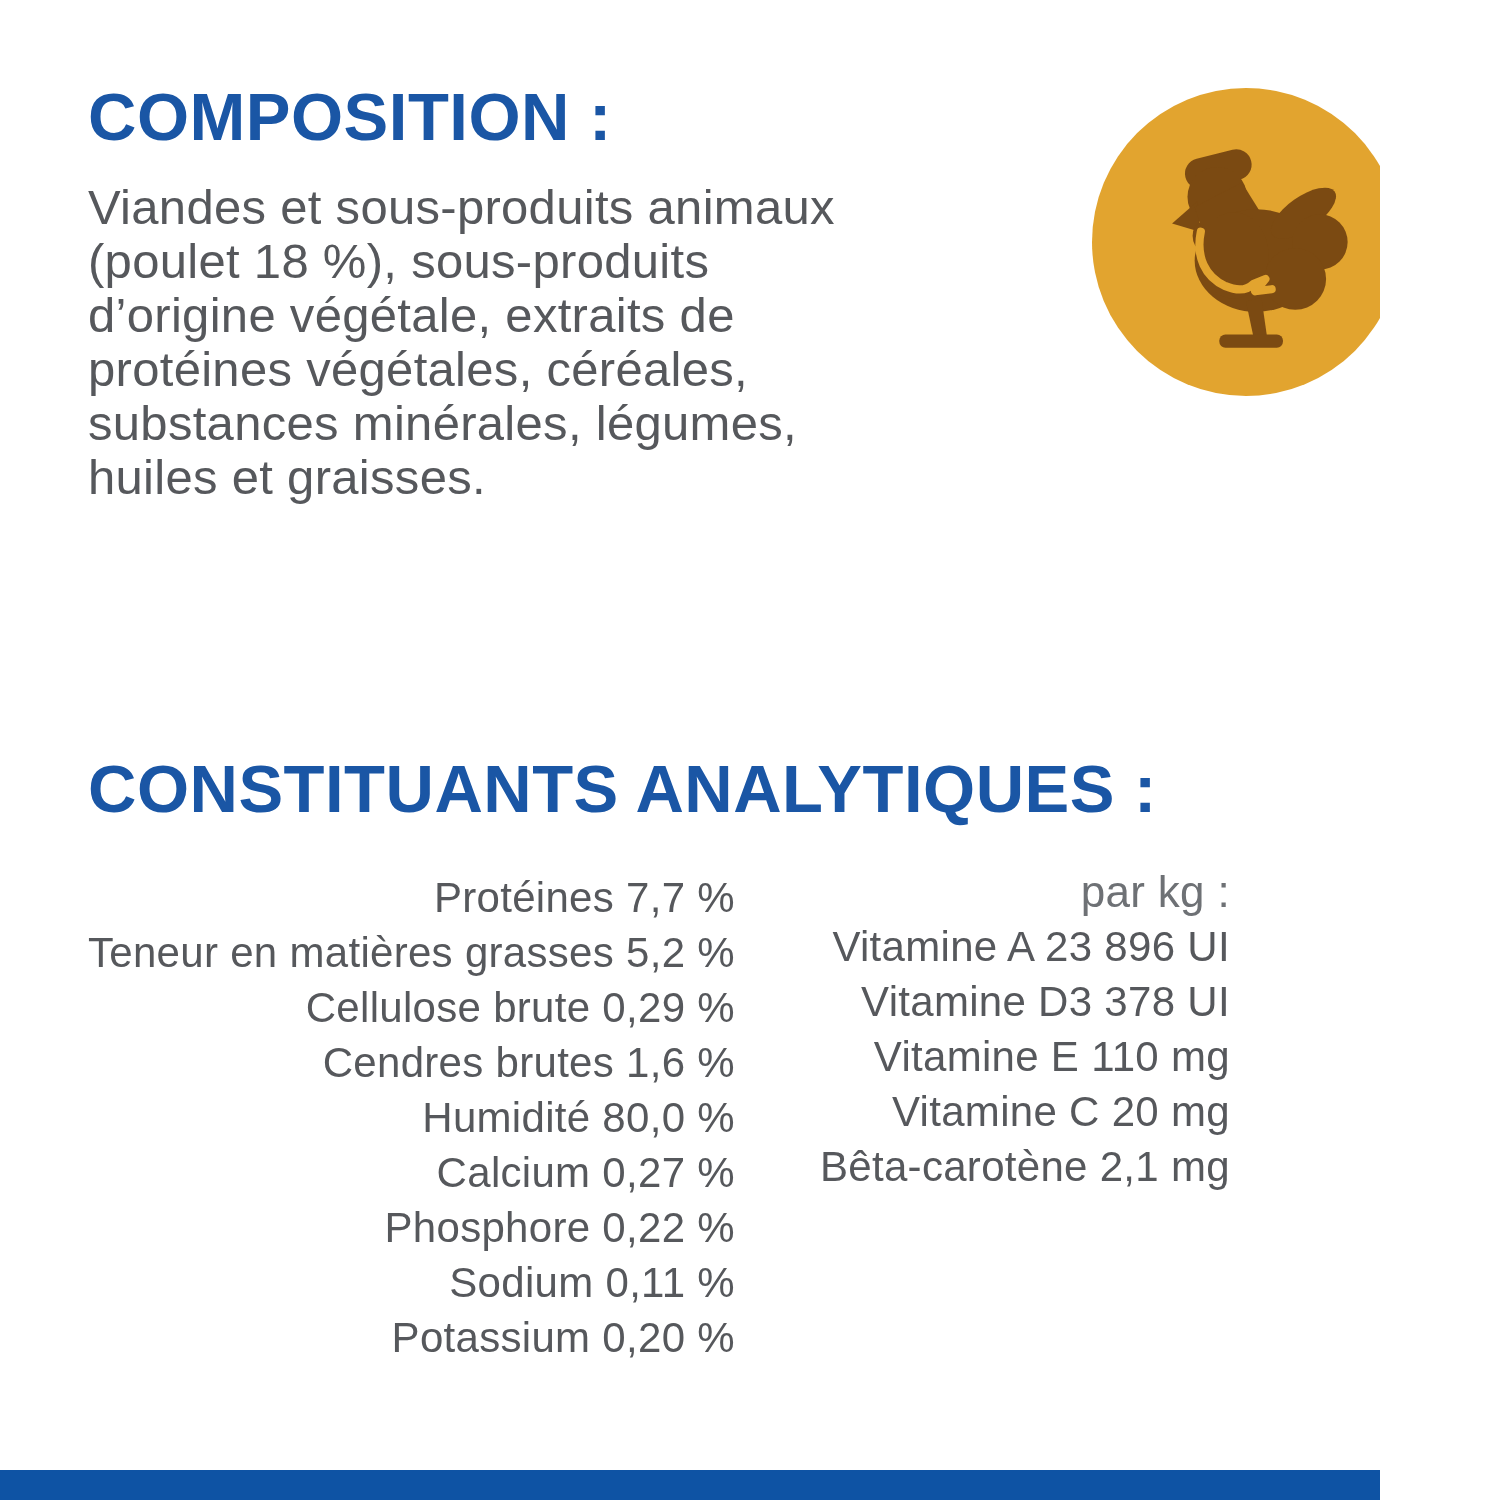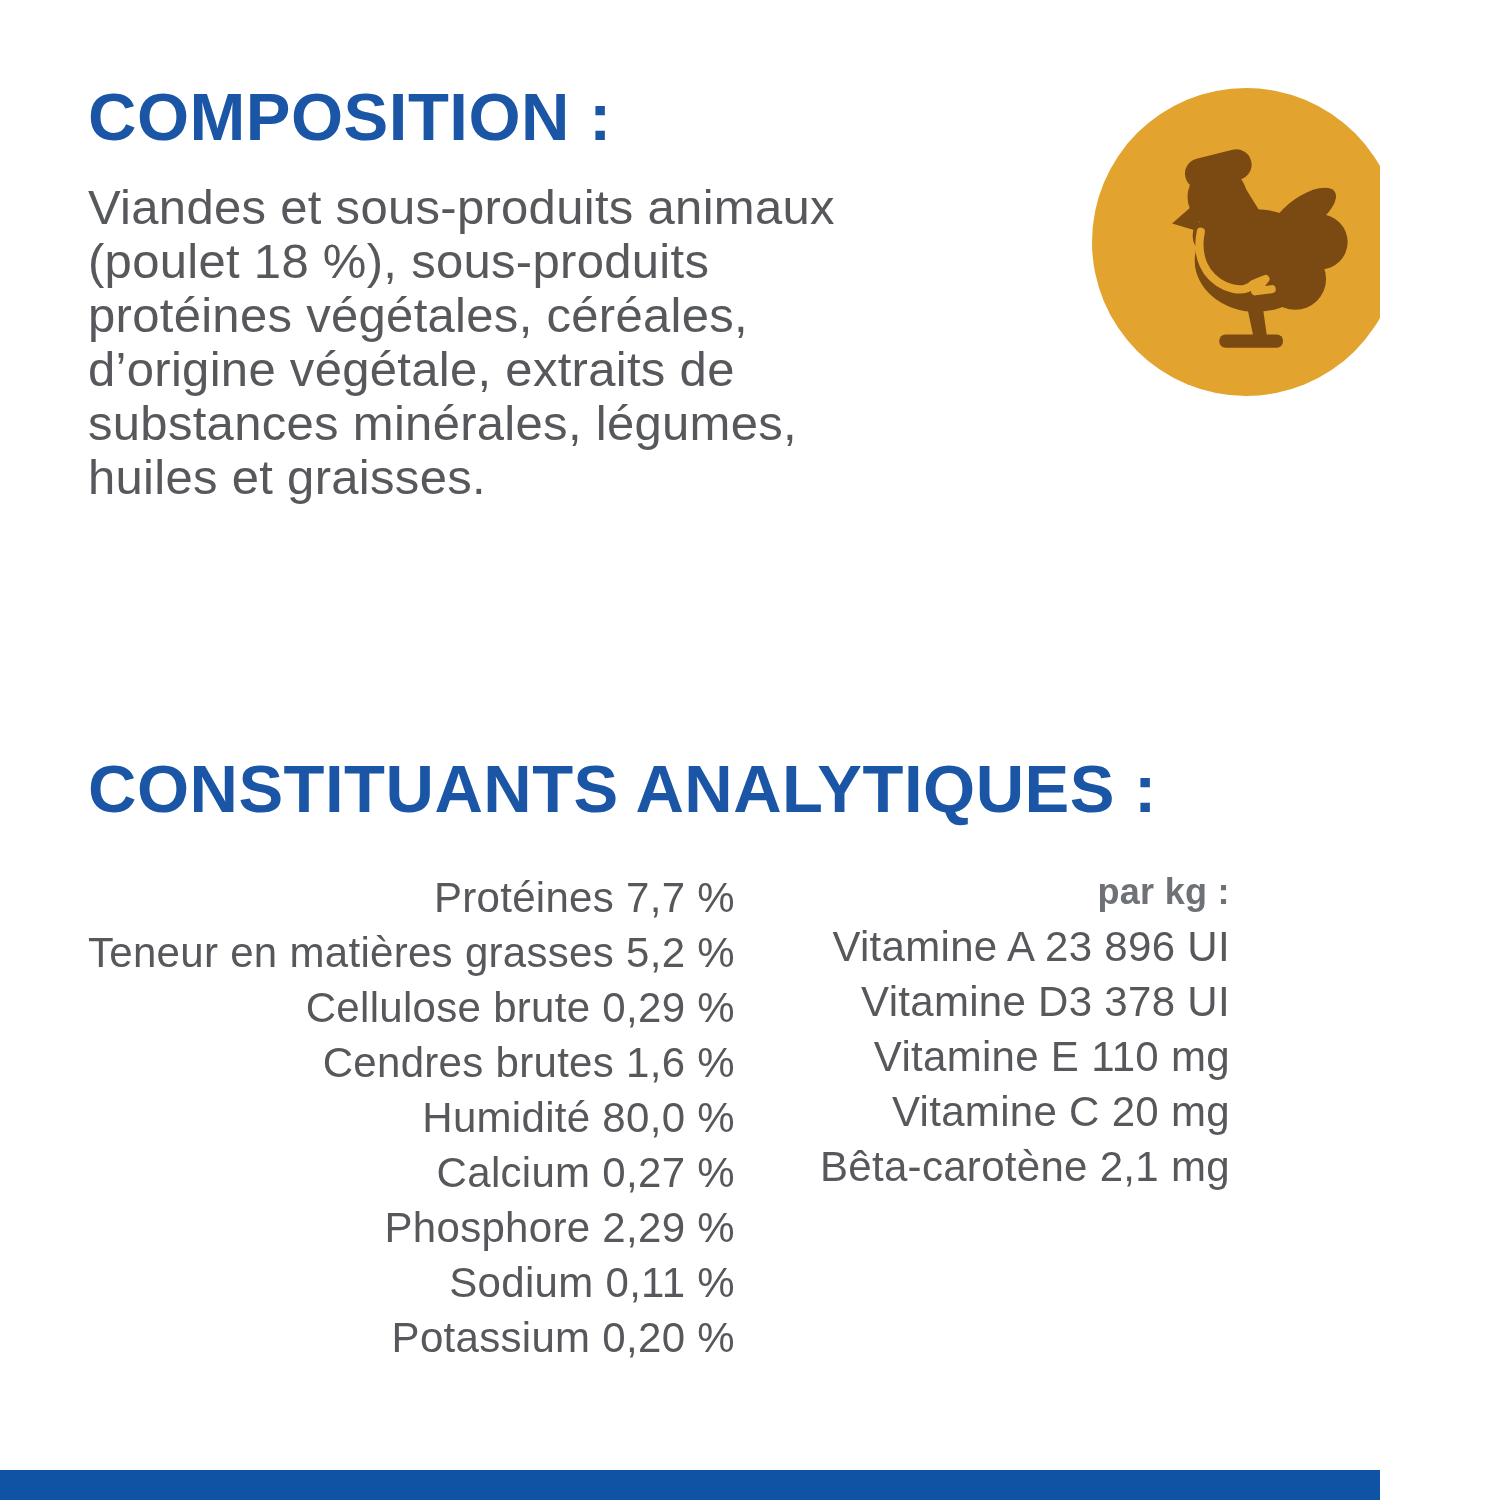--- a/index.html
+++ b/index.html
@@ -59,23 +59,23 @@
     color: var(--text-gray);
     font-size: 42px;
     line-height: 55px;
     letter-spacing: 0.3px;
     white-space: nowrap;
     text-align: right;
   }
   #analytes-col { left: 88px;  top: 870px; }
   #vitamins-col { left: 820px; top: 864px; }
   .per-kg {
-    font-weight: 700;
+    font-weight: 400;
     color: var(--muted-gray);
-    font-size: 36px;
+    font-size: 44px;
     line-height: 55px;
   }
   .bottom-bar {
     position: absolute;
     left: 0;
     top: 1470px;
     width: 1500px;
     height: 30px;
     background: var(--bar-blue);
   }
@@ -83,22 +83,22 @@
 </head>
 <body>
 
 <div class="page">
 
   <h1 class="heading" id="composition-heading">COMPOSITION :</h1>
 
   <div class="para">
     <div>Viandes et sous-produits animaux</div>
     <div>(poulet 18 %), sous-produits</div>
+    <div>d’origine végétale, extraits de</div>
     <div>protéines végétales, céréales,</div>
-    <div>d’origine végétale, extraits de</div>
     <div>substances minérales, légumes,</div>
     <div>huiles et graisses.</div>
   </div>
 
   <div class="icon-badge">
     <svg viewBox="0 0 300 300" aria-hidden="true">
       <circle class="badge-bg" cx="150" cy="150" r="150"></circle>
       <g class="hen">
         <rect x="90" y="64" width="66" height="30" rx="15" transform="rotate(-14 123 79)"></rect>
         <circle cx="122" cy="106" r="29"></circle>
@@ -119,21 +119,21 @@
 
   <h2 class="heading" id="analytics-heading">CONSTITUANTS ANALYTIQUES :</h2>
 
   <div class="col" id="analytes-col">
     <div>Protéines 7,7 %</div>
     <div>Teneur en matières grasses 5,2 %</div>
     <div>Cellulose brute 0,29 %</div>
     <div>Cendres brutes 1,6 %</div>
     <div>Humidité 80,0 %</div>
     <div>Calcium 0,27 %</div>
-    <div>Phosphore 2,29 %</div>
+    <div>Phosphore 0,22 %</div>
     <div>Sodium 0,11 %</div>
     <div>Potassium 0,20 %</div>
   </div>
 
   <div class="col" id="vitamins-col">
     <div class="per-kg">par kg :</div>
     <div>Vitamine A 23 896 UI</div>
     <div>Vitamine D3 378 UI</div>
     <div>Vitamine E 110 mg</div>
     <div>Vitamine C 20 mg</div>

